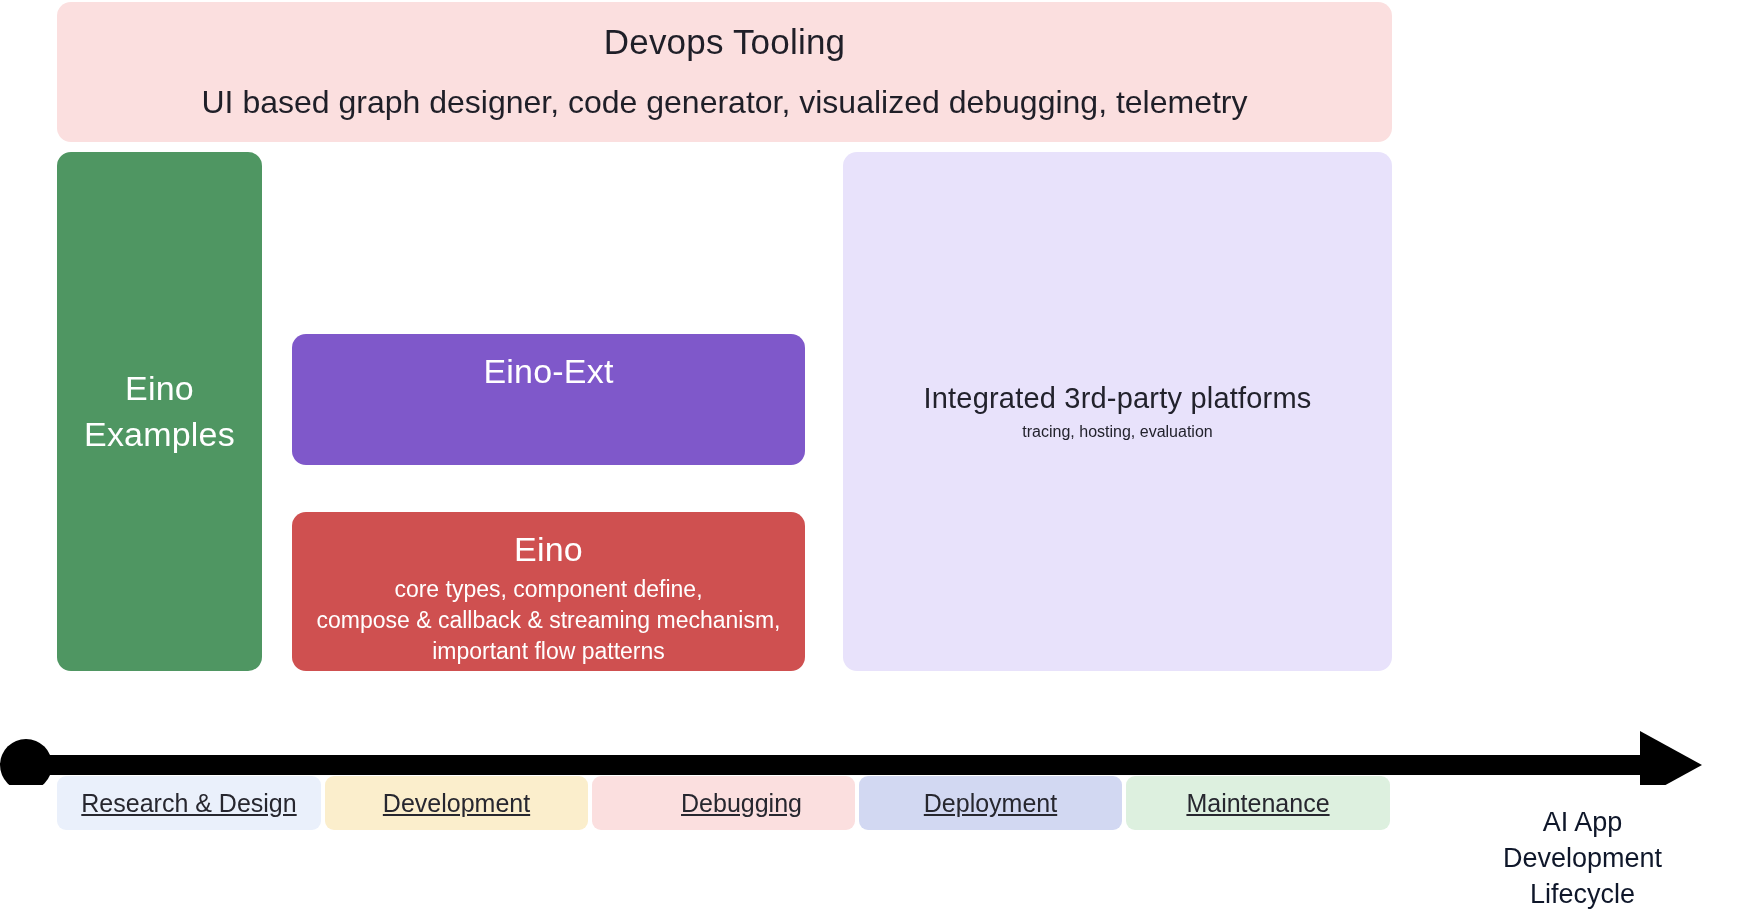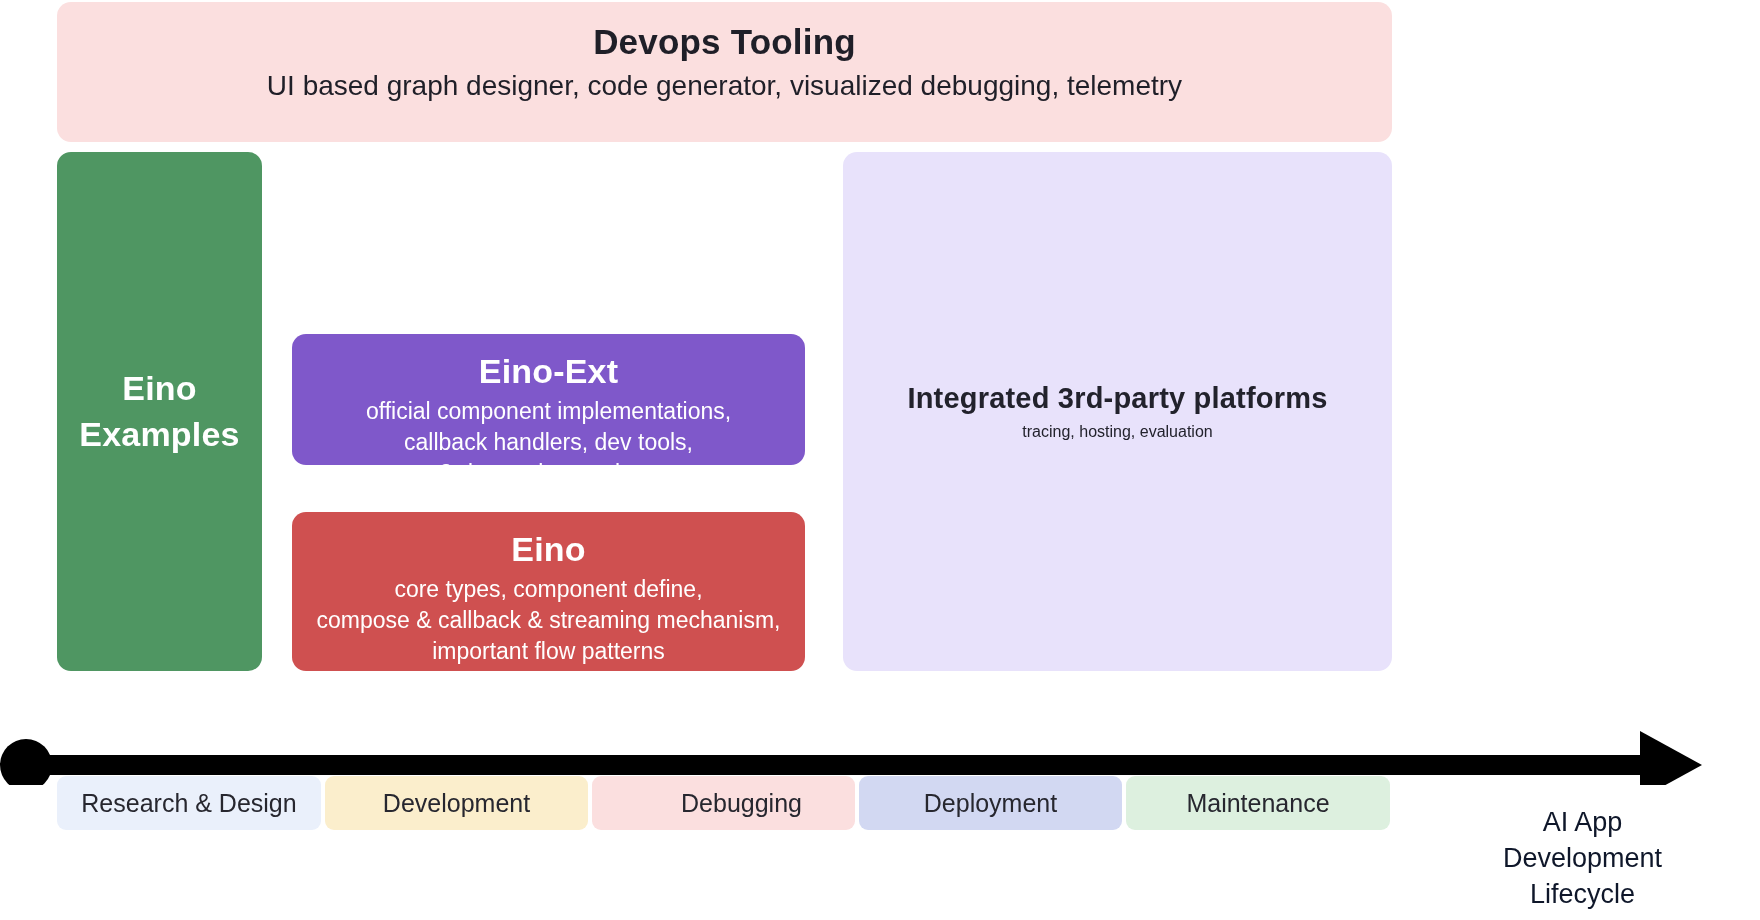--- a/index.html
+++ b/index.html
@@ -25,21 +25,21 @@
     border-radius: 14px;
     display: flex;
     flex-direction: column;
     align-items: center;
     justify-content: center;
     text-align: center;
     line-height: 1.28;
   }
   .box .title {
     font-size: 34px;
-    font-weight: 700;
+    font-weight: 400;
     letter-spacing: 0.2px;
     margin-bottom: 2px;
   }
   .box .sub {
     font-size: 23px;
     font-weight: 400;
     white-space: pre-line;
     line-height: 1.36;
   }
 
@@ -47,21 +47,21 @@
   #devops-banner {
     left: 57px;
     top: 2px;
     width: 1335px;
     height: 140px;
     background: #fbdfdf;
     justify-content: flex-start;
     padding-top: 18px;
   }
   #devops-banner .title { font-size: 35px; }
-  #devops-banner .sub { font-size: 28px; }
+  #devops-banner .sub { font-size: 32px; margin-top: 14px; }
 
   
   #eino-examples {
     left: 57px;
     top: 152px;
     width: 205px;
     height: 519px;
     background: #4f9662;
     color: #ffffff;
   }
@@ -136,20 +136,21 @@
     position: absolute;
     top: 776px;
     height: 54px;
     border-radius: 9px;
     display: flex;
     align-items: center;
     justify-content: center;
     font-size: 25px;
     color: #27272f;
     box-sizing: border-box;
+    text-decoration: underline;
   }
 
   
   #lifecycle-caption {
     position: absolute;
     left: 1410px;
     top: 805px;
     width: 345px;
     text-align: center;
     font-size: 27px;
@@ -169,23 +170,20 @@
   </div>
 
   <div class="box" id="eino-examples" style="background: rgb(79, 150, 98); color: rgb(255, 255, 255);">
     <div class="title">Eino
 Examples</div>
   </div>
 
 
   <div class="box" id="eino-ext" style="background: rgb(127, 88, 202); color: rgb(255, 255, 255);">
     <div class="title">Eino-Ext</div>
-    <div class="sub">official component implementations,
-callback handlers, dev tools,
-3rd-party integrations</div>
   </div>
 
   <div class="box" id="eino" style="background: rgb(207, 80, 80); color: rgb(255, 255, 255);">
     <div class="title">Eino</div>
     <div class="sub">core types, component define,
 compose &amp; callback &amp; streaming mechanism,
 important flow patterns</div>
   </div>
 
   <div class="box" id="third-party" style="background: rgb(232, 226, 251); color: rgb(34, 34, 44);">

